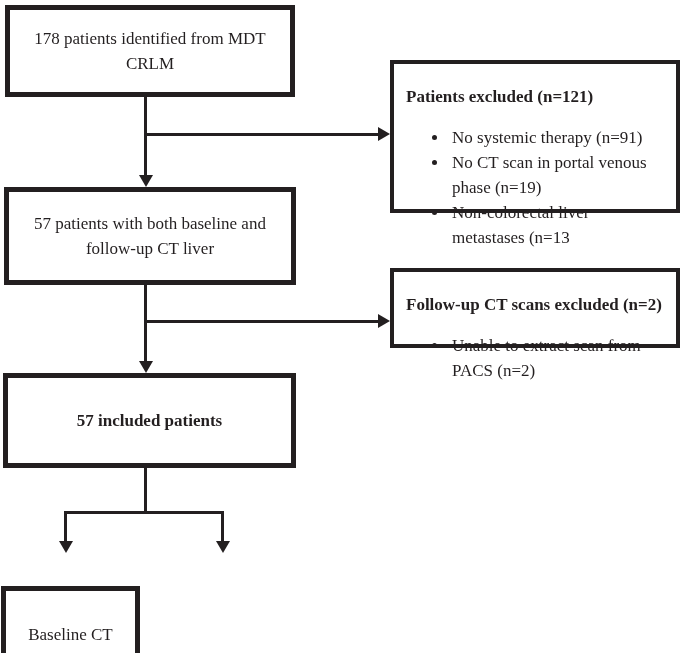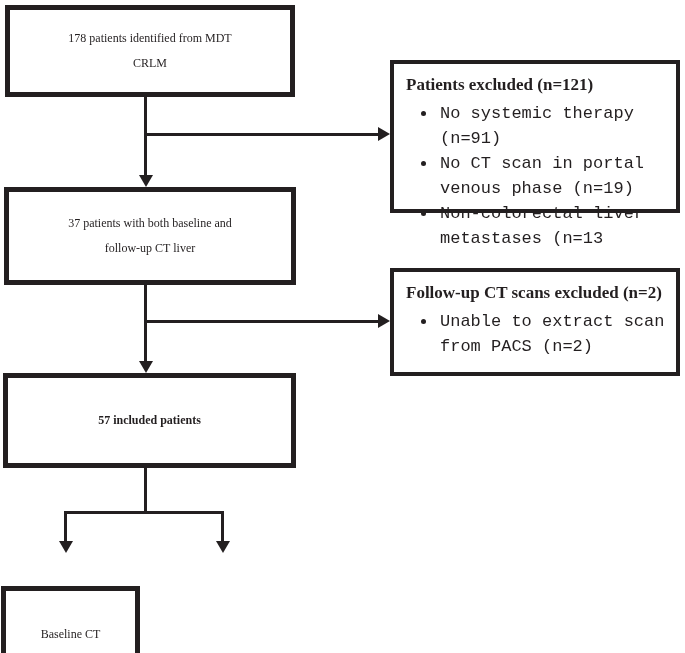--- a/index.html
+++ b/index.html
@@ -19,48 +19,47 @@
   
   .fbox {
     position: absolute;
     border: 5px solid var(--ink);
     background: var(--bg);
     display: flex;
     flex-direction: column;
     align-items: center;
     justify-content: center;
     text-align: center;
-    font-size: 12px;
+    font-size: 17px;
     line-height: 25px;
     padding: 2px 6px;
   }
   .fbox span { display: block; }
   #box1 { left: 5px;   top: 5px;   width: 290px; height: 92px; }
   #box2 { left: 4px;   top: 187px; width: 292px; height: 98px; }
   #box3 { left: 3px;   top: 373px; width: 293px; height: 95px; font-weight: bold; }
   #box4 { left: 1px;   top: 586px; width: 139px; height: 96px; }
   #box5 { left: 155px; top: 553px; width: 142px; height: 96px; }
   
   .ebox {
     position: absolute;
     border: 4px solid var(--ink);
     background: var(--bg);
     font-size: 17px;
     line-height: 25px;
     padding: 8px 6px 6px 12px;
     text-align: left;
   }
   #excl1 { left: 390px; top: 60px;  width: 290px; height: 153px; }
-  #excl2 { left: 390px; top: 268px; width: 290px; height: 108px; }
-  .ebox .etitle { font-weight: bold; }
+  #excl2 { left: 390px; top: 268px; width: 290px; height: 80px; }
+  .ebox .etitle { font-weight: bold; margin-top: 12px; }
   .ebox ul {
     list-style: disc;
-    margin: 4px;
+    margin: 16px;
     padding-left: 27px;
-    font-family: Liberation Mono, monospace;
   }
   .ebox li { padding-left: 3px; }
   
   .line { position: absolute; background: var(--ink); }
   .v { width: 3px; }
   .h { height: 3px; }
   #conn1-v  { left: 144px; top: 97px;  height: 79px; }
   #conn1-h  { left: 146px; top: 133px; width: 233px; }
   #conn2-v  { left: 144px; top: 285px; height: 77px; }
   #conn2-h  { left: 146px; top: 320px; width: 233px; }
@@ -92,21 +91,21 @@
 <body>
 
 <div class="canvas">
 
   <div class="fbox" id="box1">
     <span>178 patients identified from MDT</span>
     <span>CRLM</span>
   </div>
 
   <div class="fbox" id="box2">
-    <span>37 patients with both baseline and</span>
+    <span>57 patients with both baseline and</span>
     <span>follow-up CT liver</span>
   </div>
 
   <div class="fbox" id="box3">
     <span>57 included patients</span>
   </div>
 
   <div class="fbox" id="box4">
     <span>Baseline CT</span>
   </div>

